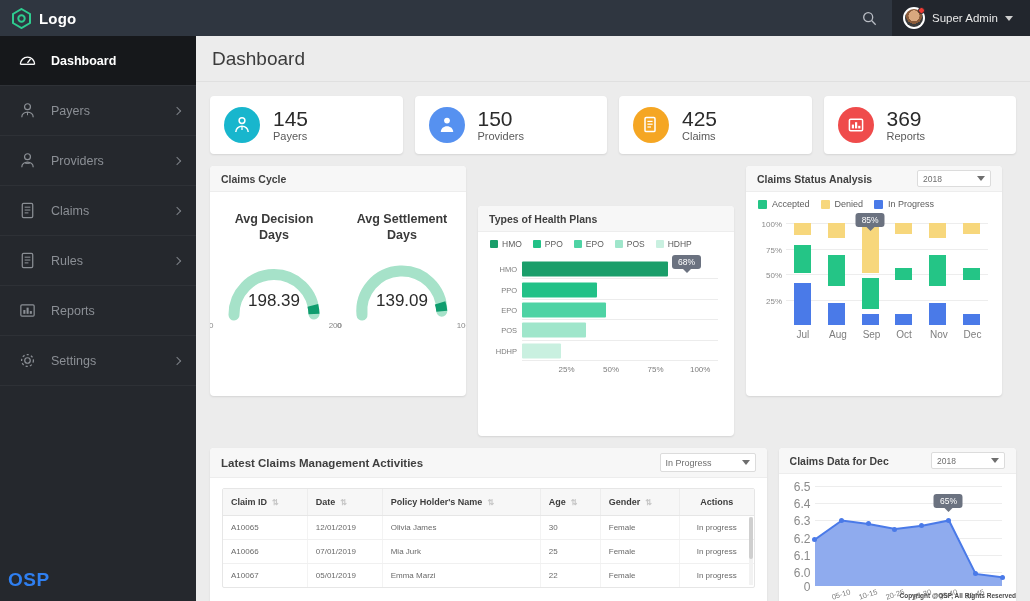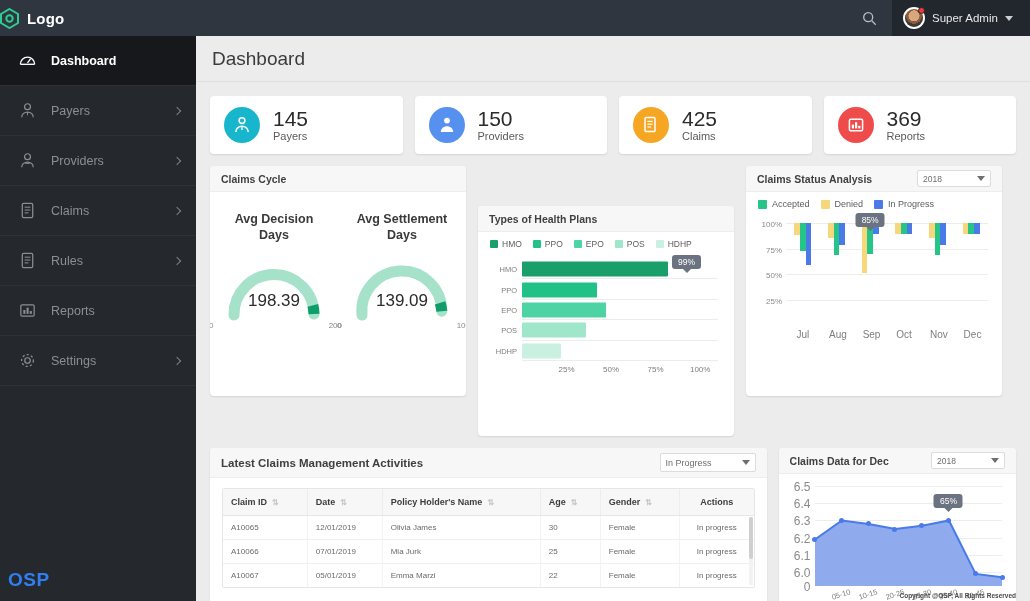--- a/index.html
+++ b/index.html
@@ -10,21 +10,21 @@
   }
   .app { position: relative; width: 1030px; height: 601px; }
 
   
   .topbar {
     position: absolute; top: 0; left: 0; width: 1030px; height: 36px;
     background: #2f3640; display: flex; align-items: center;
   }
   .brand {
     width: 196px; height: 36px; background: #2f3640;
-    display: flex; align-items: center; gap: 8px;
+    display: flex; align-items: center; padding-left: 12px; gap: 8px;
   }
   .brand-mark { width: 19px; height: 21px; position: relative; }
   .brand-text { color: #ffffff; font-size: 15px; font-weight: bold; letter-spacing: .2px; }
   .topbar-right {
     flex: 1; height: 36px; display: flex; align-items: flex-start; justify-content: flex-end;
   }
   .search-btn {
     width: 46px; height: 36px; display: flex; align-items: center; justify-content: center;
   }
   .profile {
@@ -172,21 +172,21 @@
   .col-plot { position: absolute; left: 34px; right: 6px; top: 10px; bottom: 18px; }
   .col-grid { position: absolute; left: 0; right: 0; border-top: 1px solid #ededed; }
   .col-ylbl {
     position: absolute; right: calc(100% + 4px); font-size: 8px; color: #8a8a8a;
     transform: translateY(-50%); white-space: nowrap;
   }
   .col-bars {
     position: absolute; inset: 0; display: flex; align-items: flex-end;
     justify-content: space-around;
   }
-  .col-bar { width: 17px; display: flex; flex-direction: row; justify-content: flex-end; height: 100%; }
+  .col-bar { width: 17px; display: flex; flex-direction: column; justify-content: space-between; height: 100%; }
   .col-seg { width: 100%; }
   .col-xaxis {
     position: absolute; left: 34px; right: 6px; bottom: 2px; height: 14px;
     display: flex; justify-content: space-around; align-items: center;
   }
   .col-xlbl { font-size: 10px; color: #7d7d7d; width: 15px; text-align: center; }
 
   
   .table-wrap { margin: 10px 12px 0 12px; border: 1px solid #e6e6e6; border-radius: 2px; position: relative; }
   table { width: 100%; border-collapse: collapse; }
@@ -454,21 +454,21 @@
                 <span class="legend-sw" style="background:#c9f0e0"></span>
                 <span>HDHP</span>
               </span>
             </div>
           <div class="hbar-area">
             <div class="hbar-rows" id="hp-rows">
                 <div class="hbar-row">
                   <span class="grid-line"></span>
                   <span class="hbar-lbl">HMO</span>
                   <span class="hbar-fill" style="width:74.54545454545455%;background:#1a9e6a"></span>
-                  <span class="tooltip" style="left:76.54545454545455%;top:-4px;">99%</span>
+                  <span class="tooltip" style="left:76.54545454545455%;top:-4px;">68%</span>
                 </div>
                 <div class="hbar-row">
                   <span class="grid-line"></span>
                   <span class="hbar-lbl">PPO</span>
                   <span class="hbar-fill" style="width:38.18181818181819%;background:#22c187"></span>
                 </div>
                 <div class="hbar-row">
                   <span class="grid-line"></span>
                   <span class="hbar-lbl">EPO</span>
                   <span class="hbar-fill" style="width:42.72727272727273%;background:#4ed3a4"></span>

